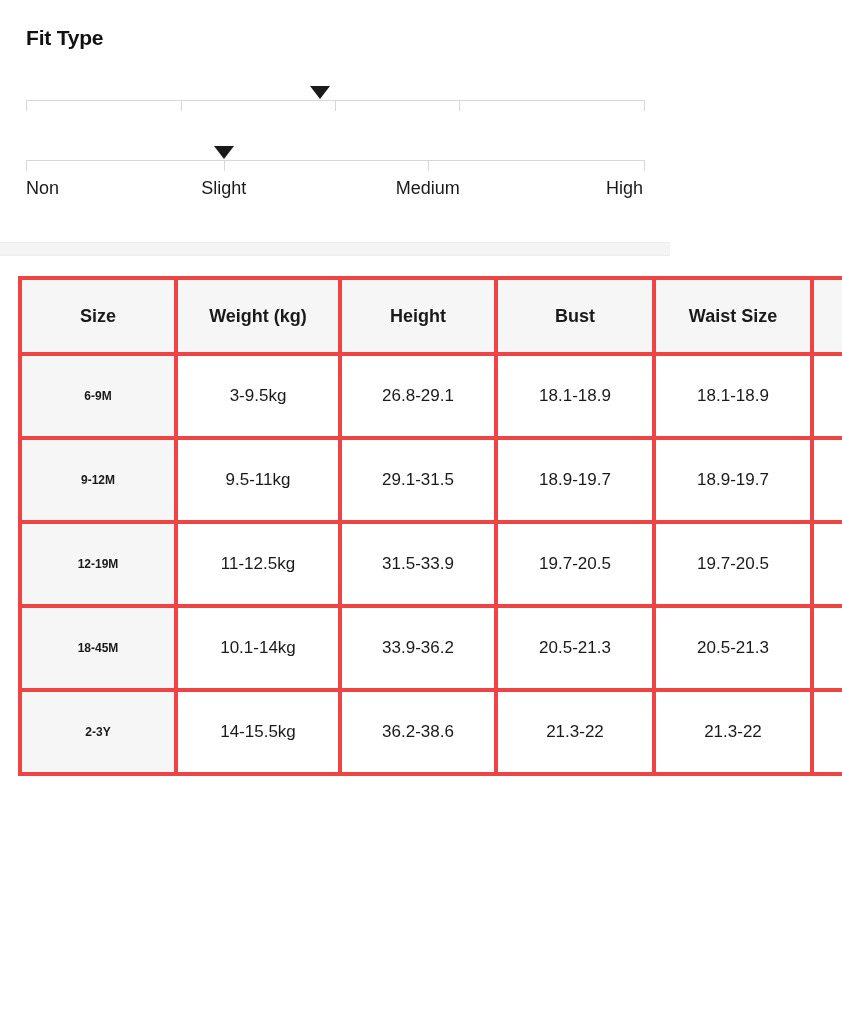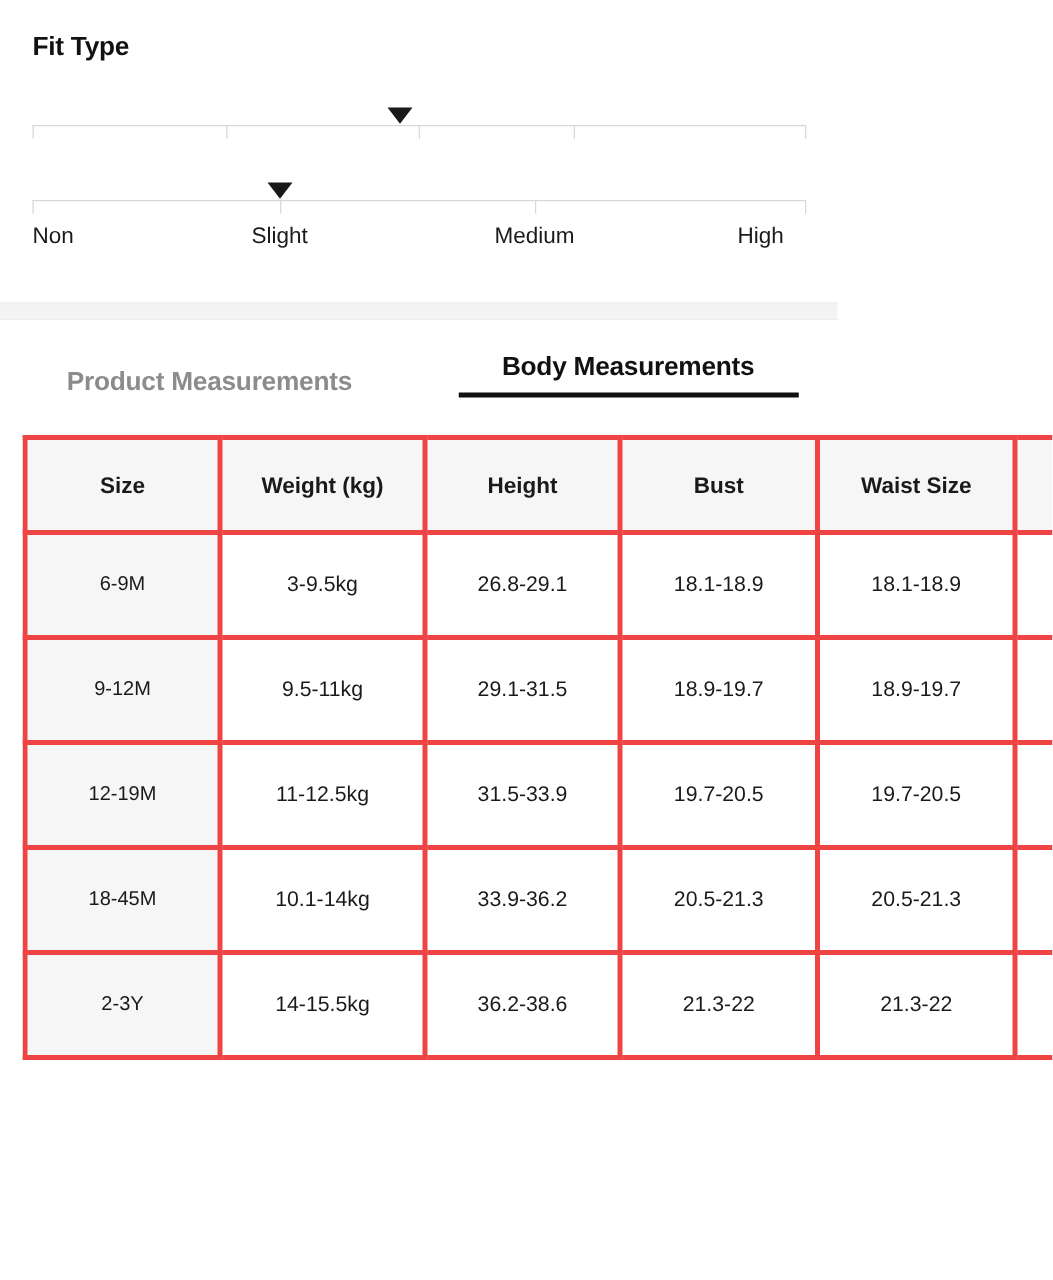--- a/index.html
+++ b/index.html
@@ -136,22 +136,22 @@
     padding: 0 6px;
   }
   table.size-table th {
     background: #f6f6f6;
     font-weight: bold;
     font-size: 18px;
     height: 76px;
   }
   table.size-table td.size-cell {
     background: #f6f6f6;
-    font-weight: normal;
-    font-size: 16px;
+    font-weight: bold;
+    font-size: 12px;
   }
   table.size-table col.c-size { width: 156px; }
   table.size-table col.c-weight { width: 164px; }
   table.size-table col.c-height { width: 156px; }
   table.size-table col.c-bust { width: 158px; }
   table.size-table col.c-waist { width: 158px; }
   table.size-table col.c-extra { width: 188px; }
 </style>
 </head>
 <body>
@@ -179,38 +179,28 @@
         <div class="tick" style="left:0%"></div>
         <div class="tick" style="left:32%"></div>
         <div class="tick" style="left:65%"></div>
         <div class="tick" style="left:100%"></div>
         <div class="marker" style="left:32%"></div>
       </div>
       <div class="scale-labels">
         <span style="left:0;">Non</span>
         <span style="left:32%; transform:translateX(-50%);">Slight</span>
         <span style="left:65%; transform:translateX(-50%);">Medium</span>
-        <span style="right:17px;">High</span>
+        <span style="right:1px;">High</span>
       </div>
     </div>
 
   </div>
 
   <div class="separator"></div>
 
-  <div class="tabs">
-    <div class="tab inactive">
-      <span>Product Measurements</span>
-      
-    </div>
-    <div class="tab active">
-      <span>Body Measurements</span>
-      <span class="underline"></span>
-    </div>
-  </div>
 
   <div class="table-wrap">
     <table class="size-table">
       <colgroup>
         <col class="c-size">
           <col class="c-weight">
           <col class="c-height">
         <col class="c-bust">
           <col class="c-waist">
           <col class="c-extra">

